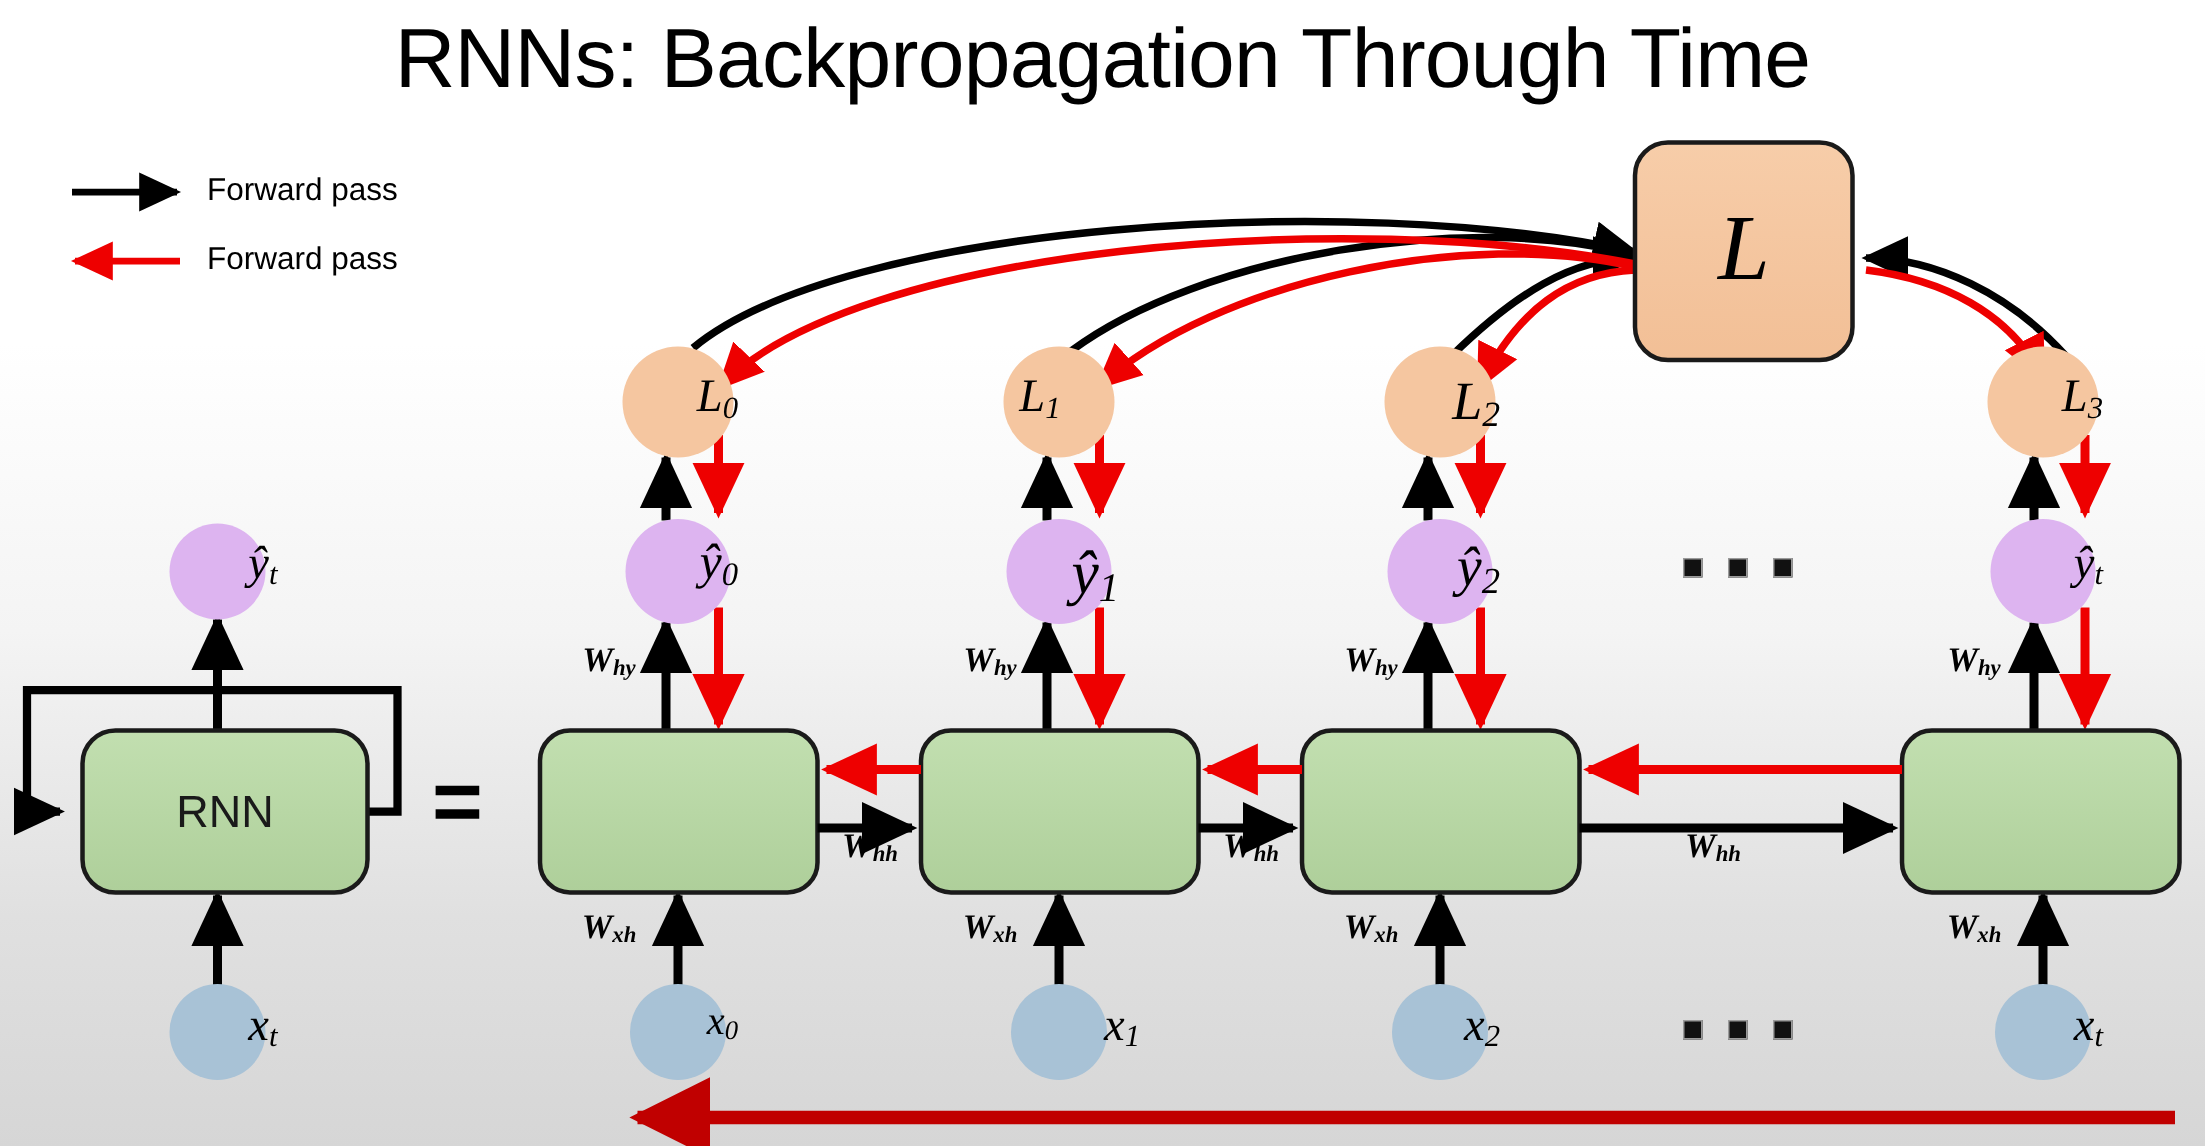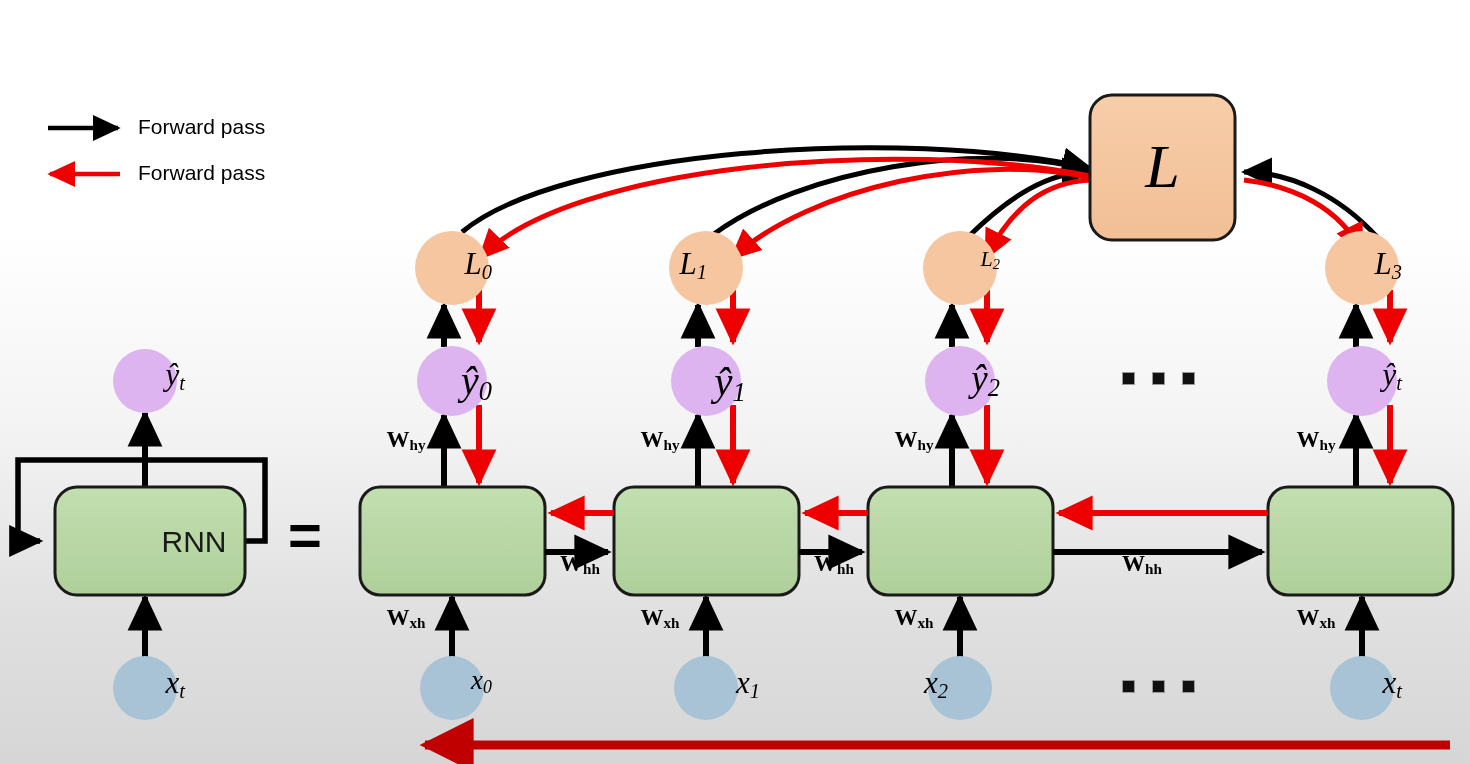--- a/index.html
+++ b/index.html
@@ -50,25 +50,25 @@
     text-align: right;
     pointer-events: none;
   }
   .rnn-text {
     position: absolute;
     font-family: "Liberation Sans", sans-serif;
     font-size: 30px;
     color: #1a1a1a;
     text-align: center;
     white-space: nowrap;
-    padding-left: 44px;
   }
   .weight-label {
     position: absolute;
     font-family: "Liberation Serif", serif;
+    font-style: italic;
     font-weight: bold;
     font-size: 23px;
     color: #000000;
     white-space: nowrap;
     text-align: center;
   }
   .eq-sign {
     position: absolute;
     font-family: "Liberation Sans", sans-serif;
     font-size: 58px;
@@ -97,20 +97,21 @@
     height: 11px;
     background: #111111;
     border: 1px solid #9a9a9a;
   }
 </style>
 </head>
 <body>
 
 <div id="slide">
 
+  <div class="title">RNNs: Backpropagation Through Time</div>
 
   <svg id="vector-layer" viewBox="0 0 1470 764" xmlns="http://www.w3.org/2000/svg">
     <defs>
       <marker id="ahBlack" markerWidth="7" markerHeight="7" refX="5.6" refY="3.2" orient="auto" markerUnits="strokeWidth">
         <path d="M0,0.3 L6.2,3.2 L0,6.1 z" fill="#000000"></path>
       </marker>
       <marker id="ahRed" markerWidth="7" markerHeight="7" refX="5.6" refY="3.2" orient="auto" markerUnits="strokeWidth">
         <path d="M0,0.3 L6.2,3.2 L0,6.1 z" fill="#ee0000"></path>
       </marker>
       <marker id="ahDarkRed" markerWidth="6.5" markerHeight="7" refX="5.4" refY="3.2" orient="auto" markerUnits="strokeWidth">
@@ -273,21 +274,21 @@
     <span>x</span><span class="sub">t</span>
   </div>
 
   <div class="eq-sign" style="left:288px; top:506px;">=</div>
 
   <div class="big-L" style="left:1090px; top:131px; width:145px;">L</div>
 
   <div class="node-label" style="left:412px; top:246px; width:80px; font-size:31px;">
     <span>L</span><span class="sub">0</span>
   </div>
-  <div class="node-label" style="left:412px; top:357px; width:80px; font-size:40px;">
+  <div class="node-label" style="left:412px; top:357px; width:80px; font-size:33px;">
     <span>ŷ</span><span class="sub">0</span>
   </div>
   <div class="node-label" style="left:412px; top:665px; width:80px; font-size:27px;font-family:Liberation Serif, serif;">
     <span>x</span><span class="sub">0</span>
   </div>
   <div class="weight-label" style="left:371px; top:427px; width:70px;">
     <span>W</span><span class="sub">hy</span>
   </div>
   <div class="weight-label" style="left:371px; top:605px; width:70px;">
     <span>W</span><span class="sub">xh</span>
@@ -308,27 +309,27 @@
   <div class="weight-label" style="left:625px; top:427px; width:70px;">
     <span>W</span><span class="sub">hy</span>
   </div>
   <div class="weight-label" style="left:625px; top:605px; width:70px;">
     <span>W</span><span class="sub">xh</span>
   </div>
   <div class="weight-label" style="left:799px; top:551px; width:70px;">
     <span>W</span><span class="sub">hh</span>
   </div>
 
-  <div class="node-label" style="left:920px; top:246px; width:80px; font-size:22px;">
+  <div class="node-label" style="left:920px; top:246px; width:80px; font-size:36px;">
     <span>L</span><span class="sub">2</span>
   </div>
   <div class="node-label" style="left:920px; top:357px; width:80px; font-size:37px;">
     <span>ŷ</span><span class="sub">2</span>
   </div>
-  <div class="node-label" style="left:868px; top:665px; width:80px; font-size:31px;">
+  <div class="node-label" style="left:920px; top:665px; width:80px; font-size:31px;">
     <span>x</span><span class="sub">2</span>
   </div>
   <div class="weight-label" style="left:879px; top:427px; width:70px;">
     <span>W</span><span class="sub">hy</span>
   </div>
   <div class="weight-label" style="left:879px; top:605px; width:70px;">
     <span>W</span><span class="sub">xh</span>
   </div>
   <div class="weight-label" style="left:1107px; top:551px; width:70px;">
     <span>W</span><span class="sub">hh</span>

